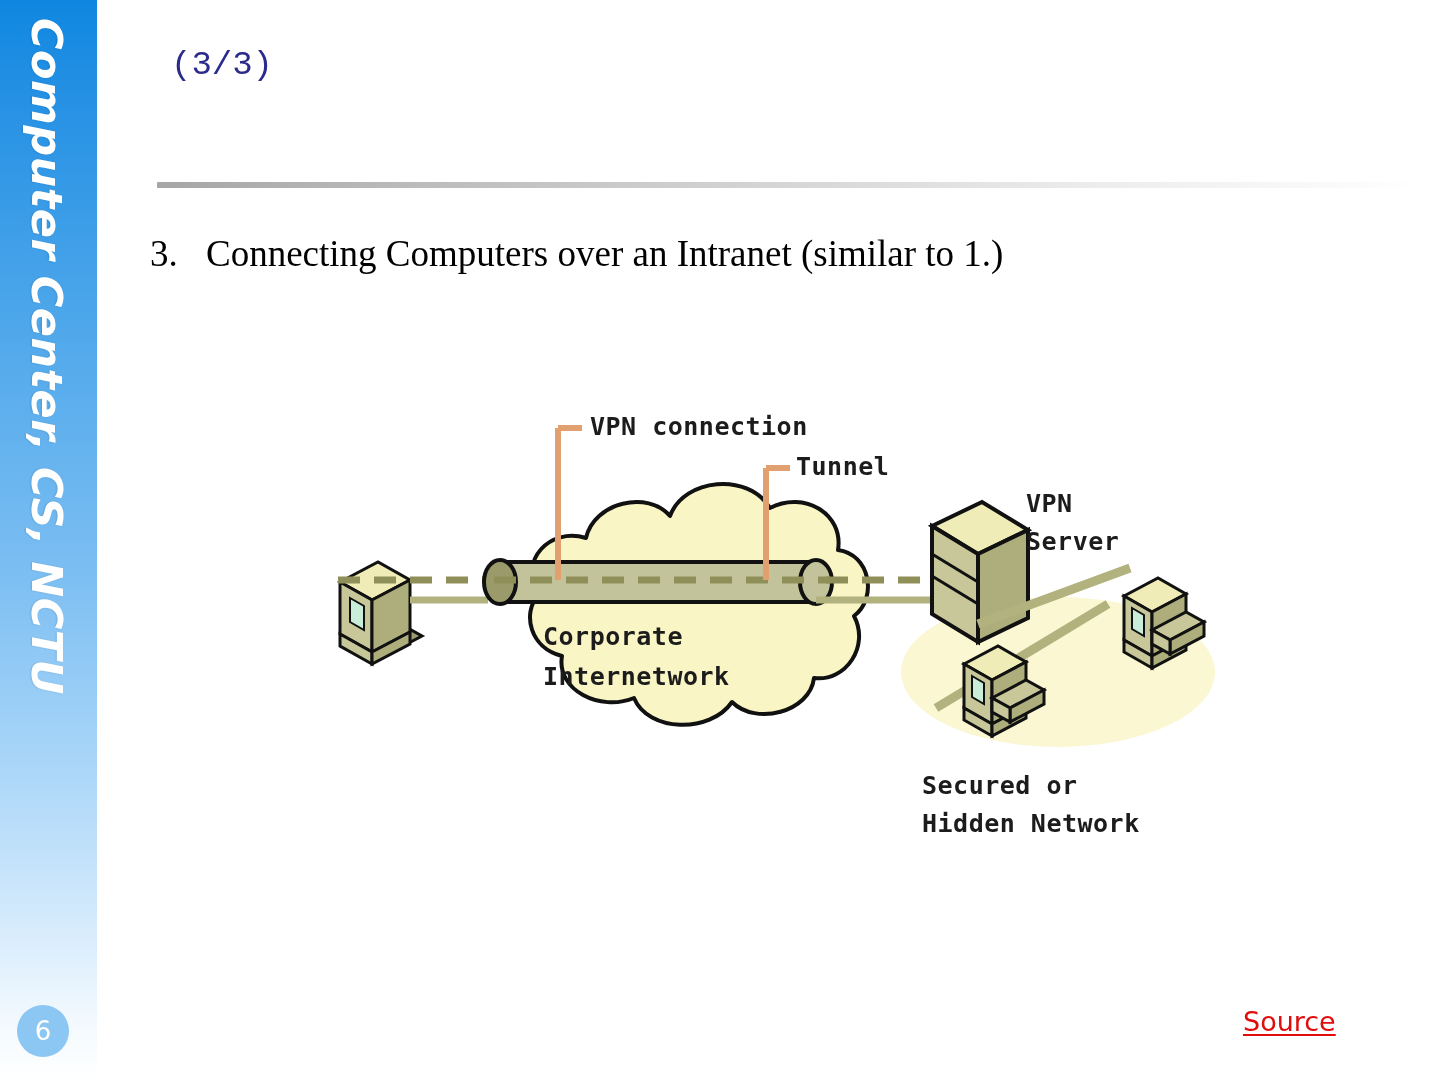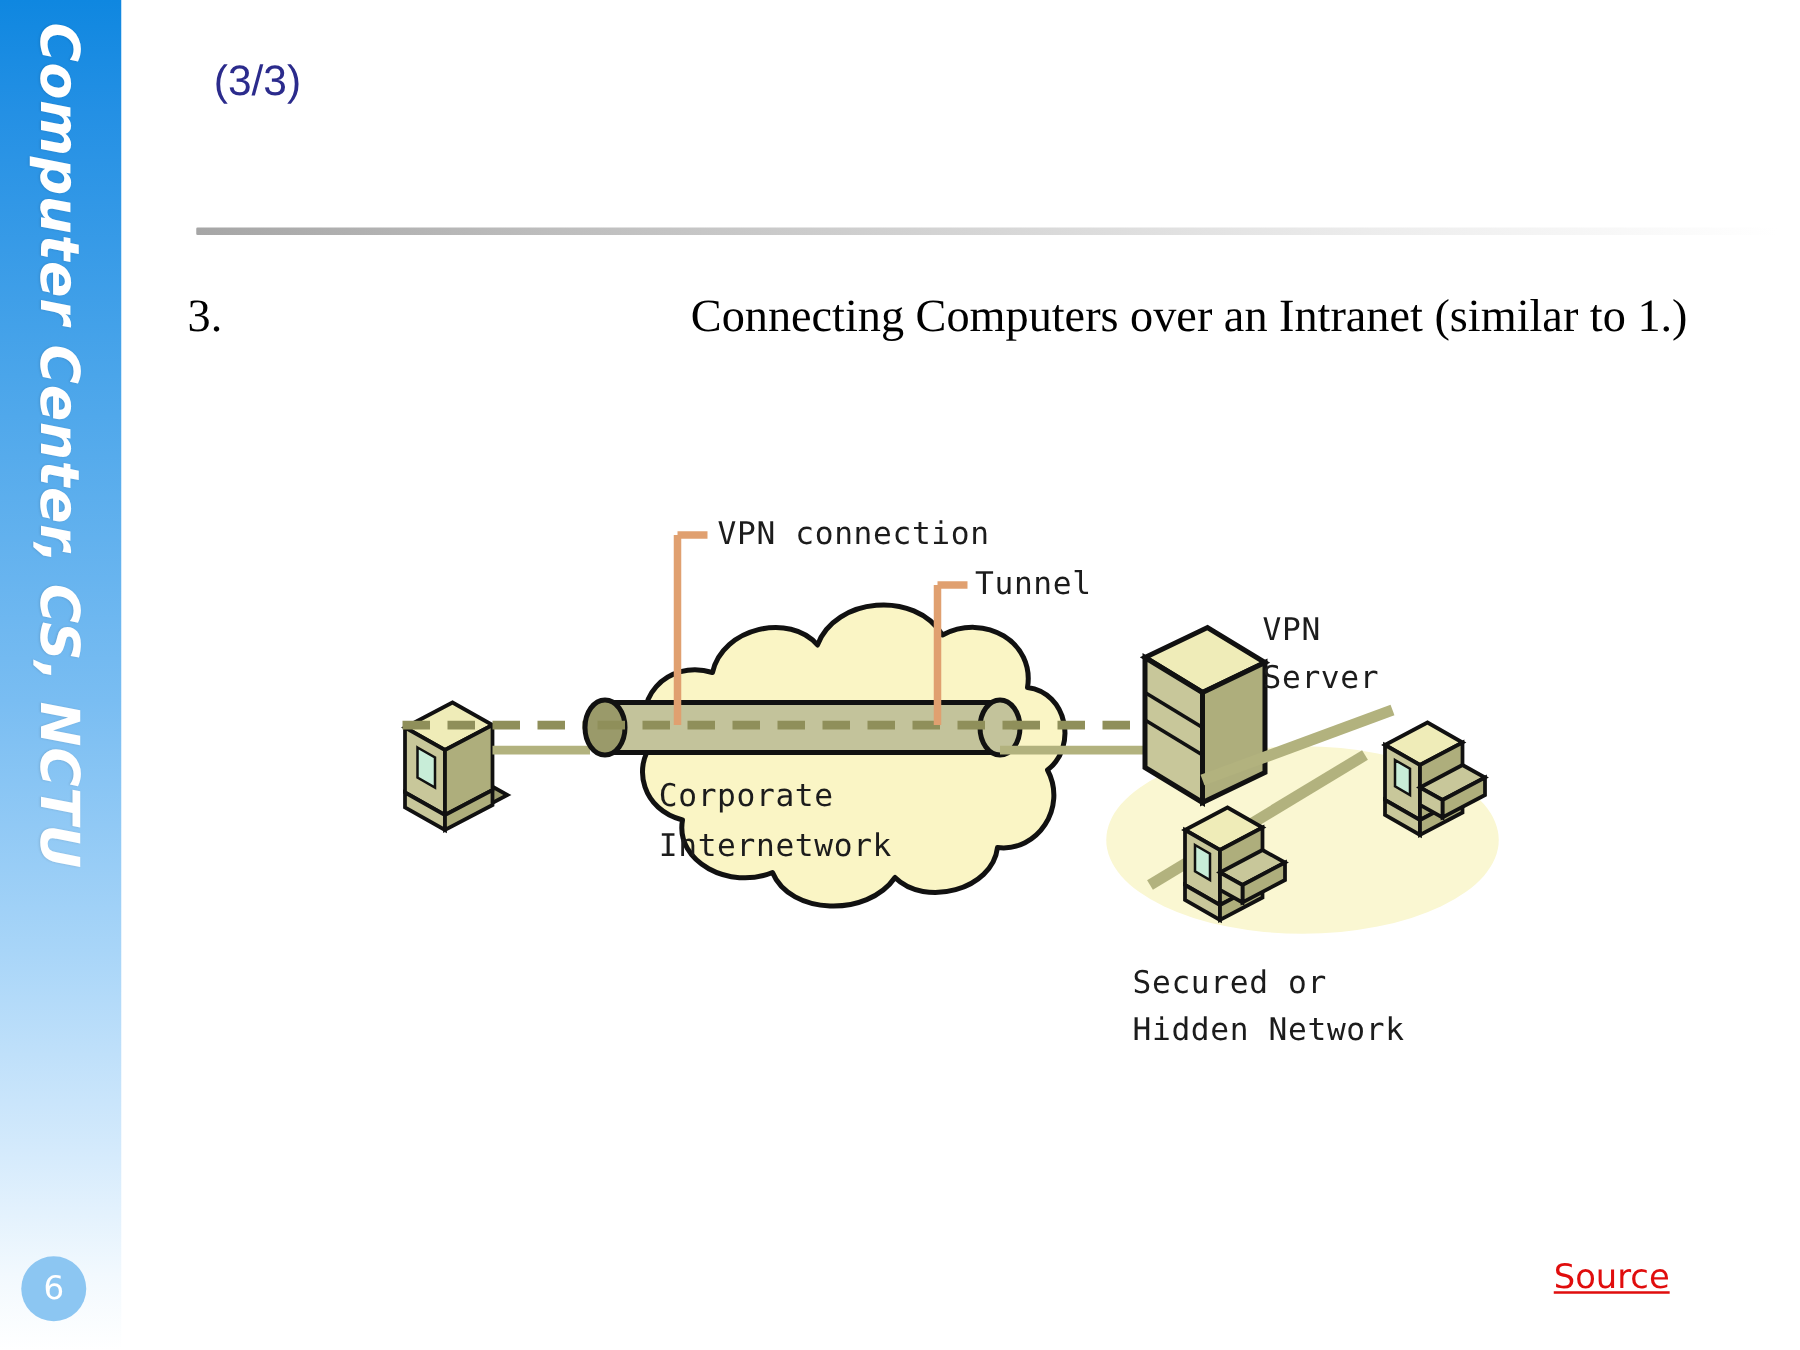--- a/index.html
+++ b/index.html
@@ -92,21 +92,21 @@
   }
   .title-main {
     color: #2b2b8c;
     font-family: "Liberation Serif", serif;
     font-size: 58px;
     line-height: 1;
     white-space: nowrap;
   }
   .title-sub {
     color: #2b2b8c;
-    font-family: Liberation Sans, sans-serif;
+    font-family: Liberation Mono, monospace;
     font-size: 34px;
     line-height: 1;
     margin-left: 14px;
     white-space: nowrap;
   }
   .title-rule {
     position: absolute;
     left: 157px;
     top: 182px;
     width: 1265px;
@@ -121,29 +121,30 @@
     left: 150px;
     top: 232px;
     width: 1200px;
     color: #000000;
     font-family: "Liberation Serif", serif;
     font-size: 37px;
     line-height: 1.2;
     display: flex;
   }
   .bullet-num { width: 56px; flex: 0 0 56px; }
-  .bullet-text { flex: 1 1 auto; white-space: nowrap; text-align: right; }
+  .bullet-text { flex: 1 1 auto; white-space: nowrap; }
 
   
   .figure {
     position: absolute;
-    left: 302px;
+    left: 318px;
     top: 390px;
     width: 940px;
     height: 460px;
+    font-weight: bold;
   }
   .figure svg { display: block; }
 
   .fig-label {
     font-family: "DejaVu Sans Mono", monospace;
     font-size: 25px;
     fill: #1c1c1c;
     letter-spacing: 0.5px;
   }
 

